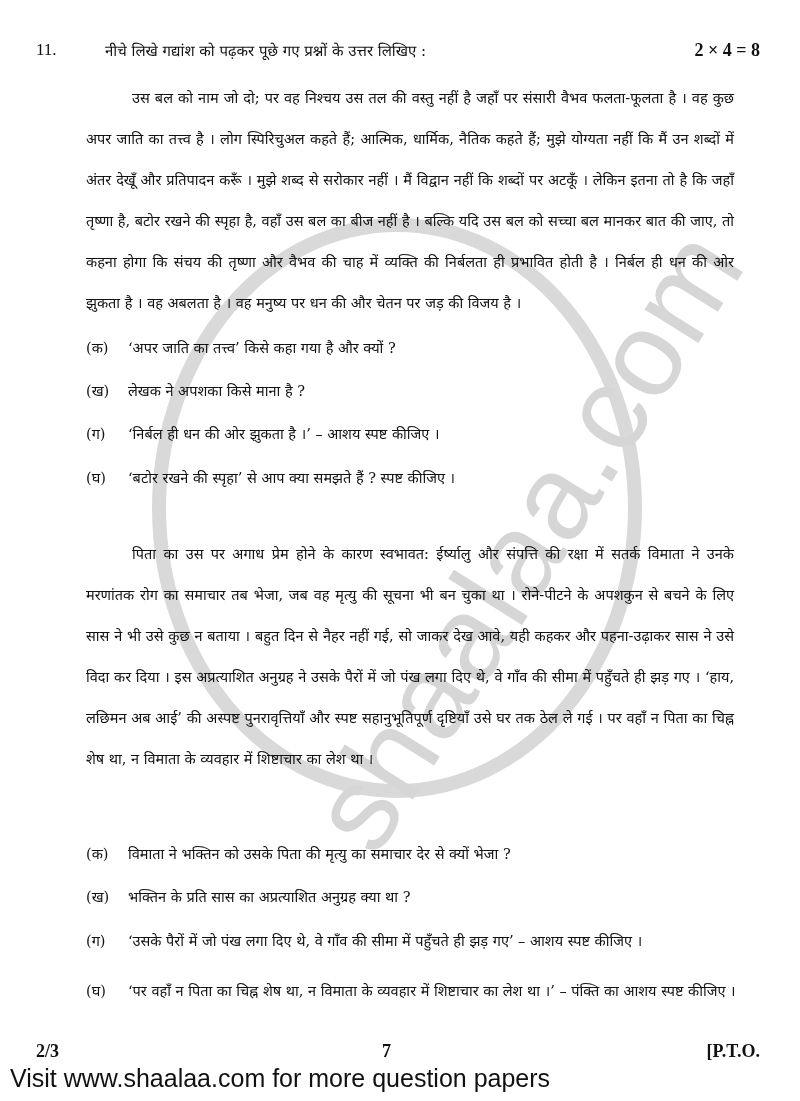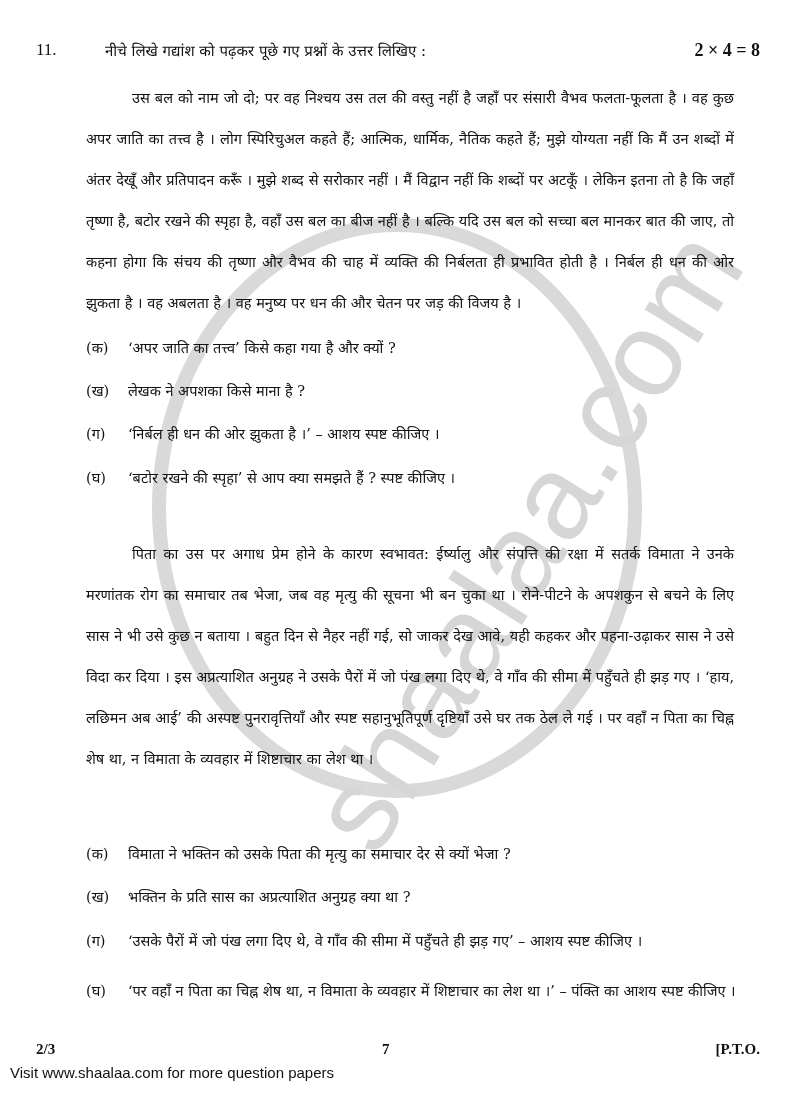--- a/index.html
+++ b/index.html
@@ -19,26 +19,26 @@
 
   .para { position: absolute; left: 86px; width: 648px; font-size: 14.5px; line-height: 41px; text-align: justify; }
   .para .indent { display: inline-block; width: 46px; }
 
   .sub { position: absolute; left: 86px; width: 660px; font-size: 14.5px; line-height: 22px; }
   .sub .lbl { position: absolute; left: 0; top: 0; }
   .sub .txt { position: absolute; left: 42px; top: 0; width: 610px; }
 
   .athva { position: absolute; top: 508px; left: 0; width: 800px; text-align: center; font-weight: bold; font-size: 15px; padding-left: 20px; box-sizing: border-box; }
 
-  .footer { position: absolute; top: 1041px; left: 36px; right: 40px; height: 22px; font-family: "Liberation Serif", serif; font-weight: bold; font-size: 15px; }
+  .footer { position: absolute; top: 1041px; left: 36px; right: 40px; height: 22px; font-family: "Liberation Serif", serif; font-weight: bold; font-size: 18px; }
   .footer .left { position: absolute; left: 0; top: 0; }
   .footer .mid { position: absolute; left: 346px; top: 0; }
   .footer .right { position: absolute; right: 0; top: 0; }
 
-  .visit { position: absolute; top: 1064px; left: 10px; font-family: "Liberation Sans", "DejaVu Sans", sans-serif; font-size: 15px; color: #111; }
+  .visit { position: absolute; top: 1064px; left: 10px; font-family: "Liberation Sans", "DejaVu Sans", sans-serif; font-size: 25px; color: #111; }
 </style>
 </head>
 <body>
 
 <div class="page">
   <div class="wm-circle"></div>
   <div class="wm-text">shaalaa.com</div>
 
   <div class="content">
 

